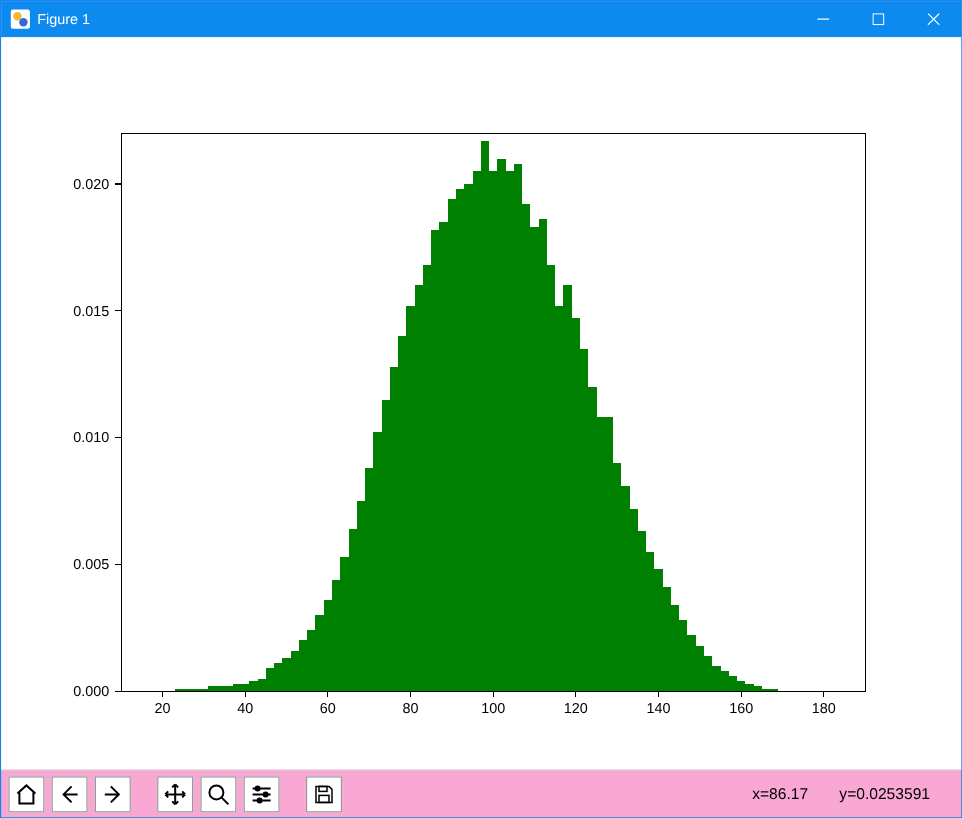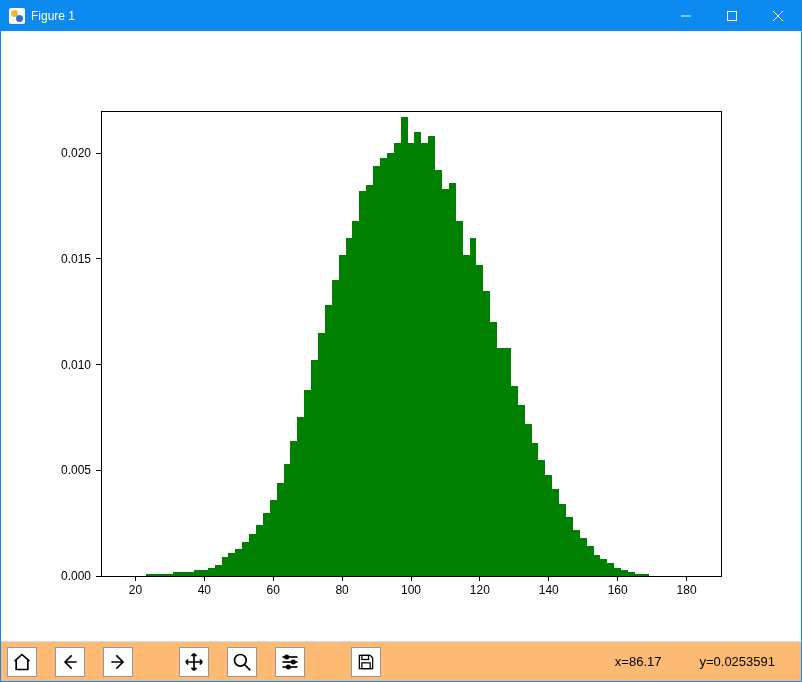--- a/index.html
+++ b/index.html
@@ -1,18 +1,18 @@
 <!DOCTYPE html>
 <html><head>
 <meta charset="utf-8">
 <style>
   * { box-sizing: border-box; }
   html, body { margin: 0; padding: 0; font-family: "Segoe UI", Arial, sans-serif; font-size: 12px; }
   .window {
-    width: 802px; height: 682px; background: #fdba74; position: relative;
+    width: 802px; height: 682px; background: #f9a8d4; position: relative;
     border: 1px solid #0c8af0; display: flex; flex-direction: column;
   }
   .titlebar {
     height: 30px; background: #0c8af0; display: flex; align-items: center;
     color: #fff; font-size: 12px; user-select: none;
   }
   .titlebar-icon {
     width: 16px; height: 16px; margin: 0 6px 0 8px; background: #fff;
     display: inline-block; position: relative; border-radius: 2px;
   }
@@ -32,21 +32,21 @@
     color: #fff; font-size: 14px;
   }
   .win-btn svg { width: 10px; height: 10px; stroke: #fff; stroke-width: 1; fill: none; }
   .canvas-area { flex: 1 1 auto; position: relative; background: #fff; }
   .plot-svg { display: block; }
   .axis text { font-size: 12px; fill: #000; }
   .axis line, .axis path { stroke: #000; stroke-width: 1; shape-rendering: crispEdges; }
   .bars rect { fill: #008000; shape-rendering: crispEdges; }
   .frame { fill: none; stroke: #000; stroke-width: 1; shape-rendering: crispEdges; }
   .toolbar {
-    height: 40px; display: flex; align-items: center; padding: 2px 6px; gap: 18px;
+    height: 40px; display: flex; align-items: center; padding: 2px 6px; gap: 6px;
     border-top: 1px solid #ddd;
   }
   .tb-btn {
     width: 30px; height: 30px; border: 1px solid #999; background: #fff;
     display: flex; align-items: center; justify-content: center;
   }
   .tb-btn svg { width: 20px; height: 20px; stroke: #000; stroke-width: 2; fill: none; }
   .tb-btn.save svg { stroke-width: 1.5; }
   .tb-sep { width: 10px; }
   .tb-spacer { flex: 1 1 auto; }

